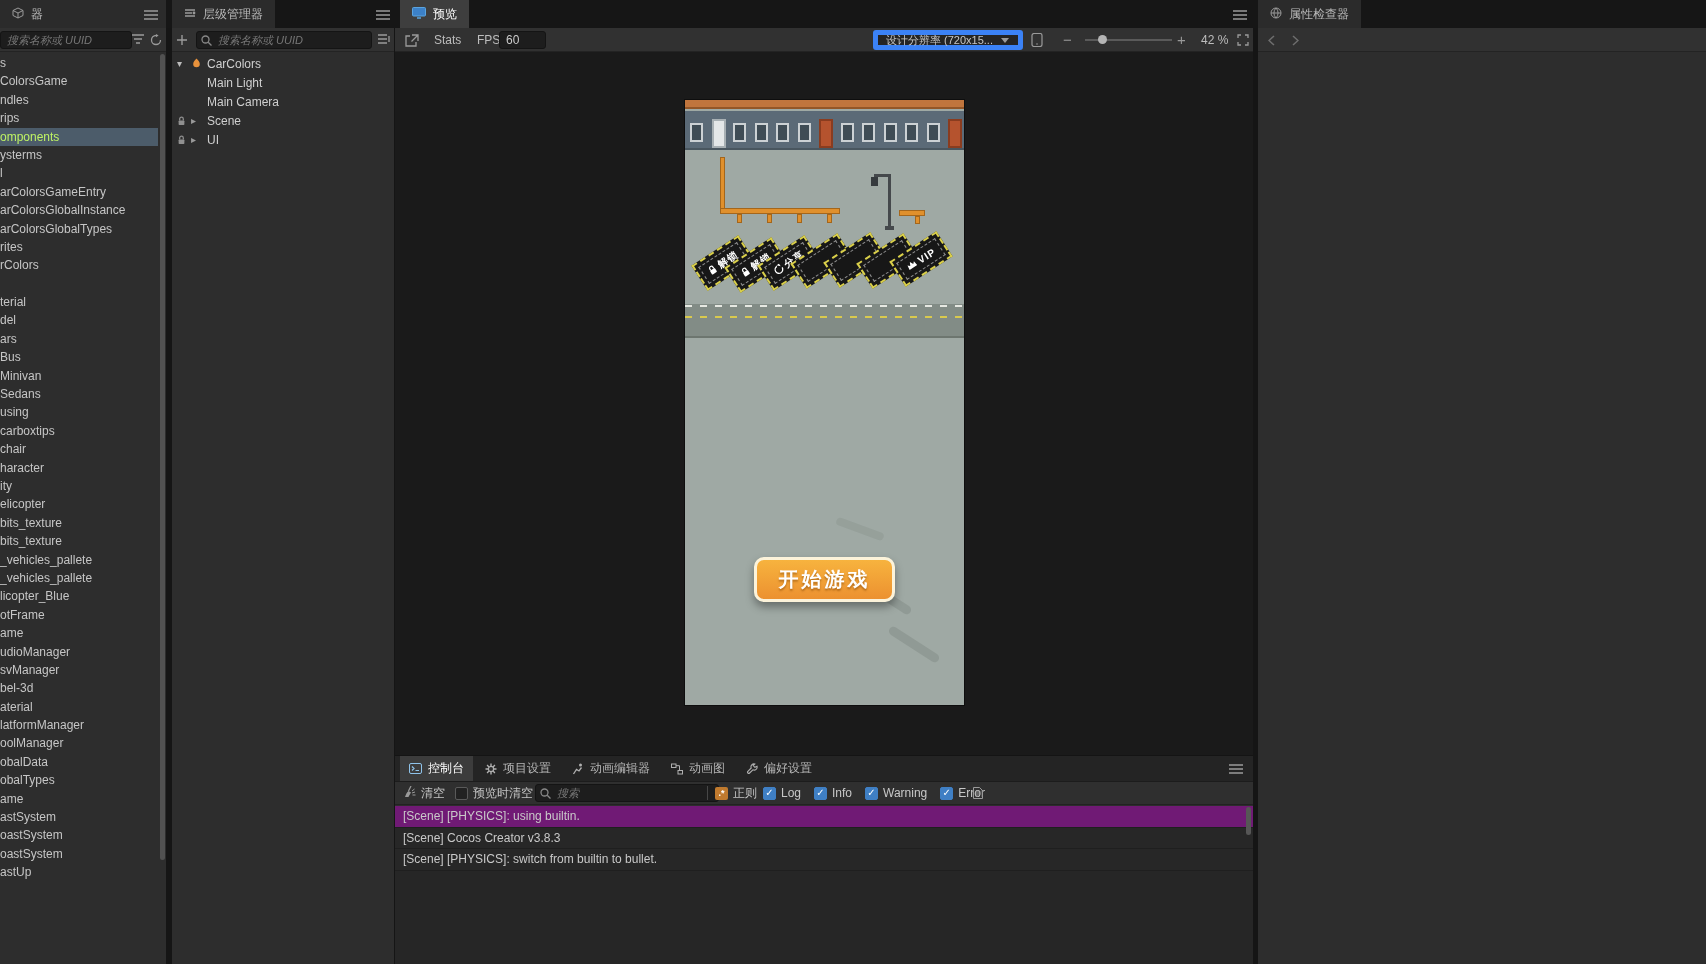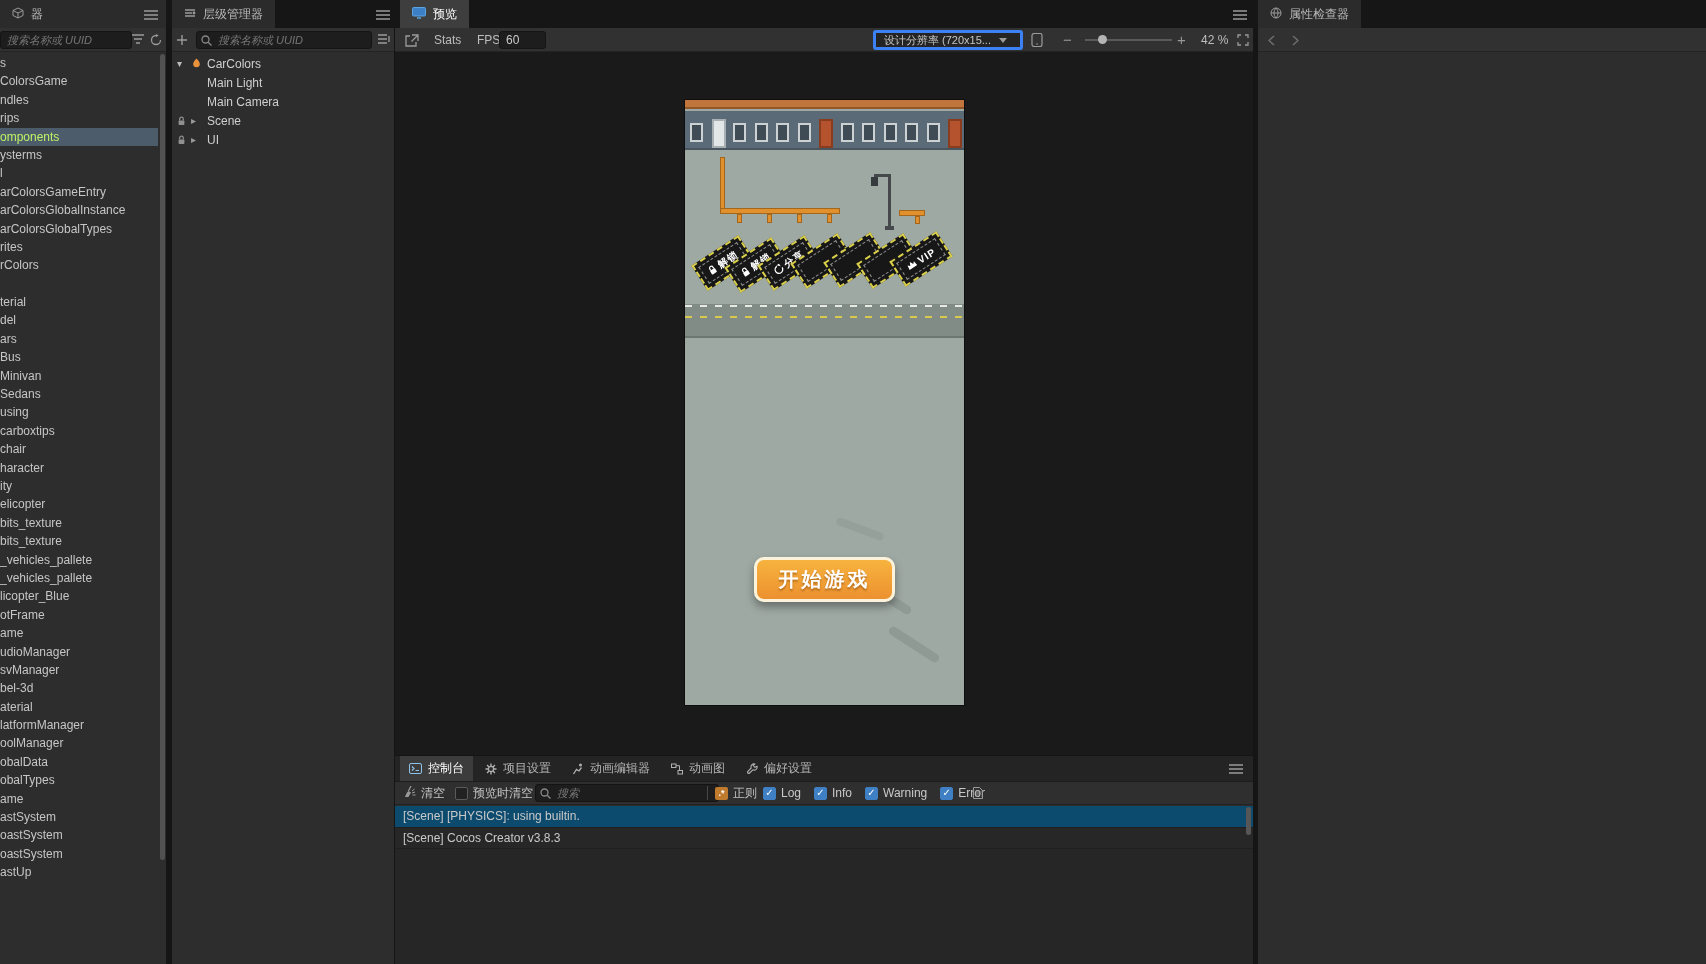--- a/index.html
+++ b/index.html
@@ -32,21 +32,21 @@
 
 
 .tree{position:absolute;top:26px;left:0;width:100%;bottom:0}
 .tree-row{height:19px;display:flex;align-items:center;padding-left:5px;cursor:pointer;color:#cfcfcf}
 .ts{width:14px;display:inline-flex;align-items:center;color:#9a9a9a;font-size:10px}
 .t-label{margin-left:2px}
 
 
 .tb-text{position:absolute;color:#bdbdbd}
 .fps-input{position:absolute;width:47px;height:18px;top:3px;background:#1d1d1d;border:1px solid #141414;border-radius:3px;color:#ccc;font-size:12px;padding:0 6px;outline:none;font-family:inherit}
-.dropdown{position:absolute;height:20px;top:2px;background:#242424;border:3px solid #3b82f6;border-radius:3px;display:flex;align-items:center;gap:8px;padding:0 8px;font-size:11px;color:#c6c6c6;cursor:pointer;white-space:nowrap}
+.dropdown{position:absolute;height:20px;top:2px;background:#242424;border:5px solid #3b82f6;border-radius:3px;display:flex;align-items:center;gap:8px;padding:0 8px;font-size:11px;color:#c6c6c6;cursor:pointer;white-space:nowrap}
 .slider-track{position:absolute;height:2px;background:#5a5a5a}
 .slider-thumb{position:absolute;width:9px;height:9px;border-radius:50%;background:#b5b5b5;cursor:pointer}
 .viewport{position:absolute;top:24px;left:0;right:0;bottom:0;background:#1a1a1a}
 
 
 .game{position:absolute;width:279px;height:605px;background:#9fa9a4;overflow:hidden;box-shadow:0 0 0 1px #0e0e0e}
 .g-roof{position:absolute;left:0;top:0;width:100%;height:9px;background:#c0753d;border-bottom:2px solid #935627}
 .g-building{position:absolute;left:0;top:11px;width:100%;height:39px;background:#5b6a77;border-bottom:2px solid #49565f}
 .slot{position:absolute}
 .slot.window{top:12px;width:13px;height:19px;background:#3f4c55;border:2px solid #ccd1d4}
@@ -70,21 +70,21 @@
 .ctab-ico{display:inline-flex}
 .c-toolbar{position:absolute;top:26px;left:0;right:0;height:23px;background:#2f2f2f;border-bottom:1px solid #222}
 .c-item{position:absolute;top:0;height:22px;display:flex;align-items:center;gap:5px;cursor:pointer;color:#c3c3c3}
 .cb{width:13px;height:13px;border:1px solid #5a5a5a;background:#222;border-radius:2px;display:inline-flex;align-items:center;justify-content:center;font-size:10px;color:#fff;line-height:1;cursor:pointer}
 .cb.checked{background:#3f7fc4;border-color:#3f7fc4}
 .regex-ico{width:13px;height:13px;border-radius:2px;background:#c07a2e;color:#fff;font-size:9px;font-weight:bold;display:inline-flex;align-items:center;justify-content:center}
 .filters{position:absolute;left:368px;top:0;height:22px;display:flex;align-items:center;gap:13px}
 .filter{display:flex;align-items:center;gap:5px;cursor:pointer}
 .c-sep{position:absolute;width:1px;height:14px;top:4px;background:#474747}
 .console-logs{position:absolute;top:50px;left:0;right:0;bottom:0;background:#262626;overflow:hidden}
-.log-row{height:21.5px;line-height:21.5px;padding-left:8px;color:#c9c9c9;border-bottom:1px solid #1f1f1f;background:#0c4a6e;white-space:nowrap;overflow:hidden;cursor:default}
+.log-row{height:21.5px;line-height:21.5px;padding-left:8px;color:#c9c9c9;border-bottom:1px solid #1f1f1f;background:#701a75;white-space:nowrap;overflow:hidden;cursor:default}
 .log-row.alt{background:#272727}
 .log-row.info{color:#45aee8}
 </style>
 </head>
 <body>
 
 <div class="app">
 
   <div class="panel" style="left:0;top:28px;width:166px;height:936px">
     <div class="ptoolbar">
@@ -449,20 +449,21 @@
       <span class="tool-ico" style="left:578px;top:5px">
           <svg width="10" height="12" viewBox="0 0 10 12">
             <path d="M0.5 0.5h6l3 3v8h-9z" fill="none" stroke="#9a9a9a"></path>
             <path d="M2.5 5h5M2.5 7h5M2.5 9h3" stroke="#9a9a9a"></path>
           </svg>
         </span>
     </div>
     <div class="console-logs">
         <div class="log-row">[Scene] [PHYSICS]: using builtin.</div>
         <div class="log-row alt">[Scene] Cocos Creator v3.8.3</div>
+        <div class="log-row alt">[Scene] [PHYSICS]: switch from builtin to bullet.</div>
       </div>
     <div class="vscroll" style="right:2px;top:51px;height:28px;background:#565656"></div>
   </div>
 
   <div class="gutter" style="left:1253px;top:28px;width:5px;height:936px"></div>
 
   <div class="panel" style="left:1258px;top:28px;width:448px;height:936px">
     <div class="ptoolbar">
       <span class="tool-ico" style="left:10px;top:7px">
           <svg width="7" height="11" viewBox="0 0 7 11">

